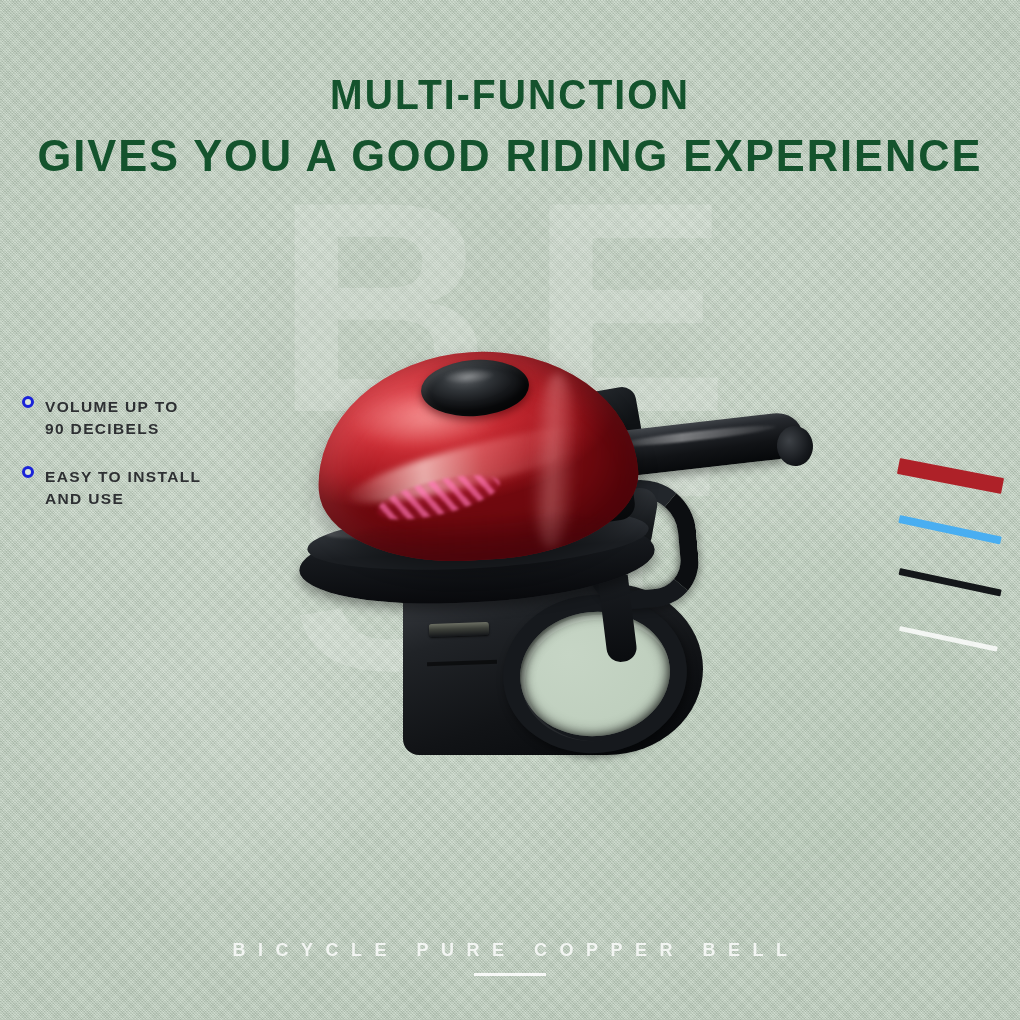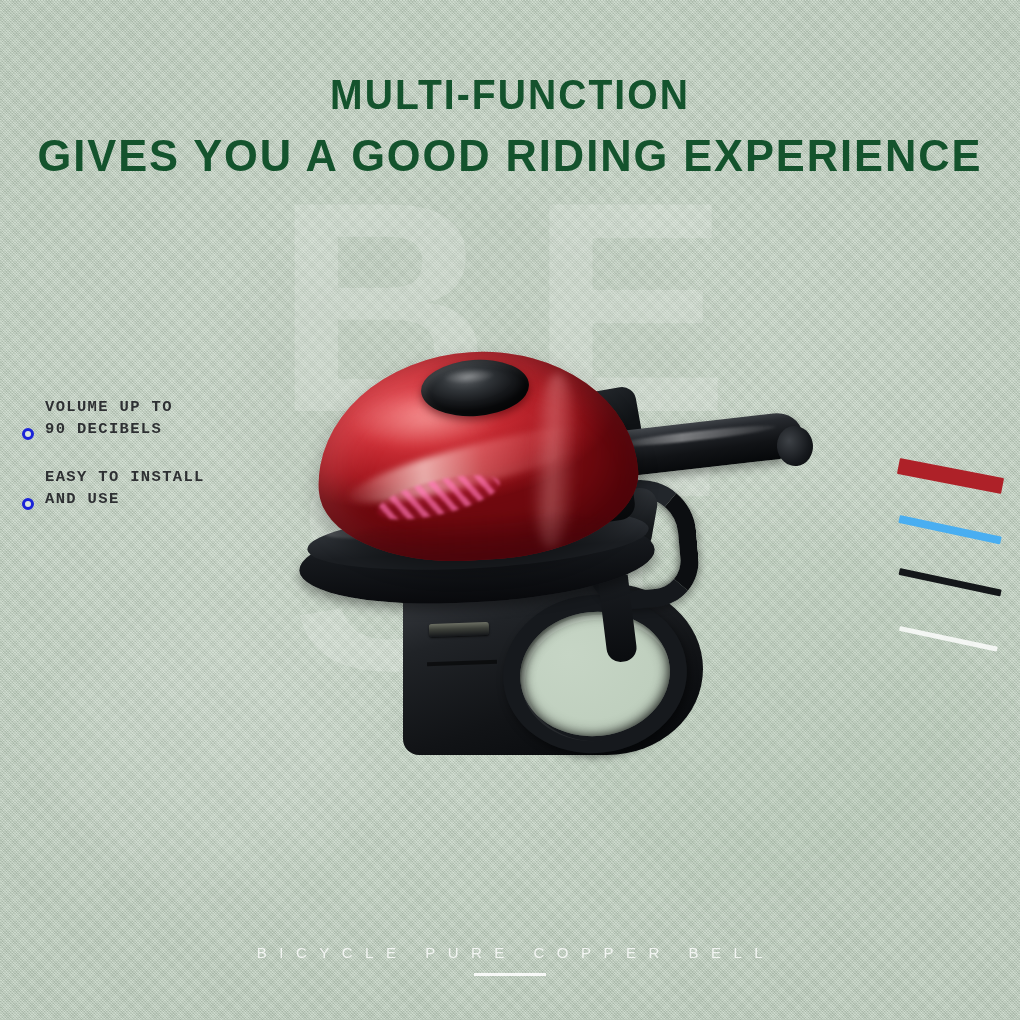--- a/index.html
+++ b/index.html
@@ -72,23 +72,22 @@
   }
 
   
   #features{
     position:absolute;
     left:22px; top:396px;
     width:300px;
   }
   .feature{
     display:flex;
-    align-items:flex-end;
+    align-items:flex-start;
     margin-bottom:26px;
-    font-family:Liberation Mono, monospace;
   }
   .feature:last-child{ margin-bottom:0; }
   .bullet{
     flex:0 0 auto;
     width:12px; height:12px;
     border-radius:50%;
     border:3px solid #1a23d8;
     background:#dbe6db;
     margin-right:11px;
   }
@@ -123,22 +122,22 @@
   #swatch-black i{height:7px;  background:#14171a; }
   #swatch-white { top:206px; width:100px; transform:rotate(12deg); }
   #swatch-white i{height:5px;  background:rgba(255,255,255,.82); }
 
   
   #caption{
     position:absolute; left:0; right:0; bottom:44px;
     text-align:center;
   }
   #caption-text{
-    font-size:15px;
-    font-weight:400;
+    font-size:18px;
+    font-weight:700;
     letter-spacing:12.5px;
     color:rgba(255,255,255,.80);
     text-transform:uppercase;
     text-indent:12px;
   }
   #caption-rule{
     width:72px; height:3px;
     background:rgba(255,255,255,.88);
     margin:12px auto 0;
   }

